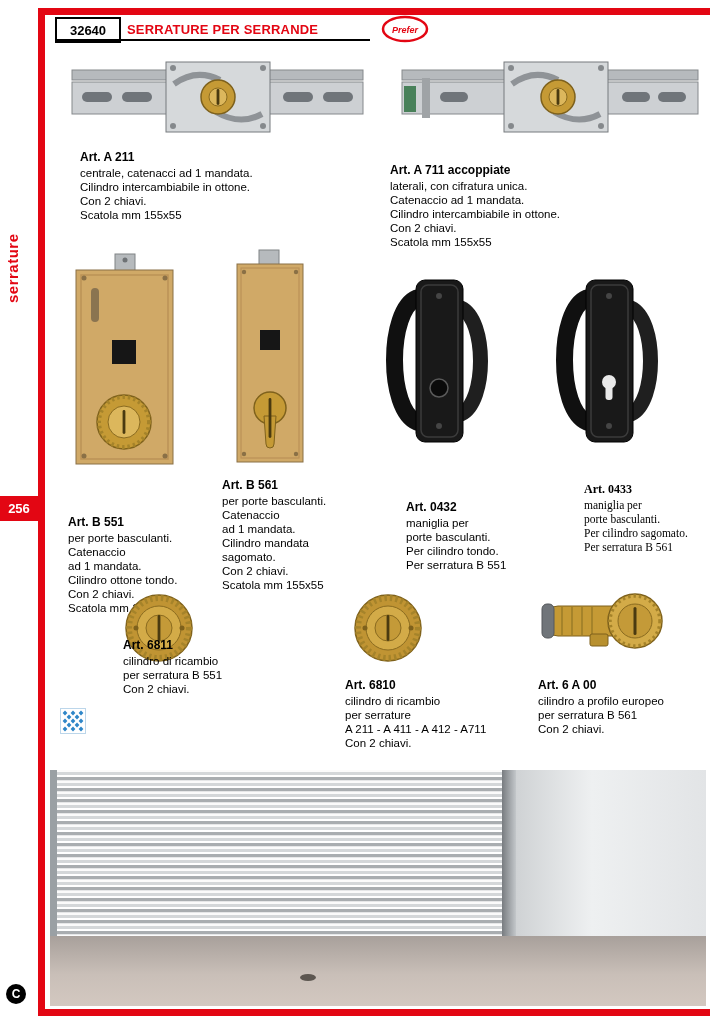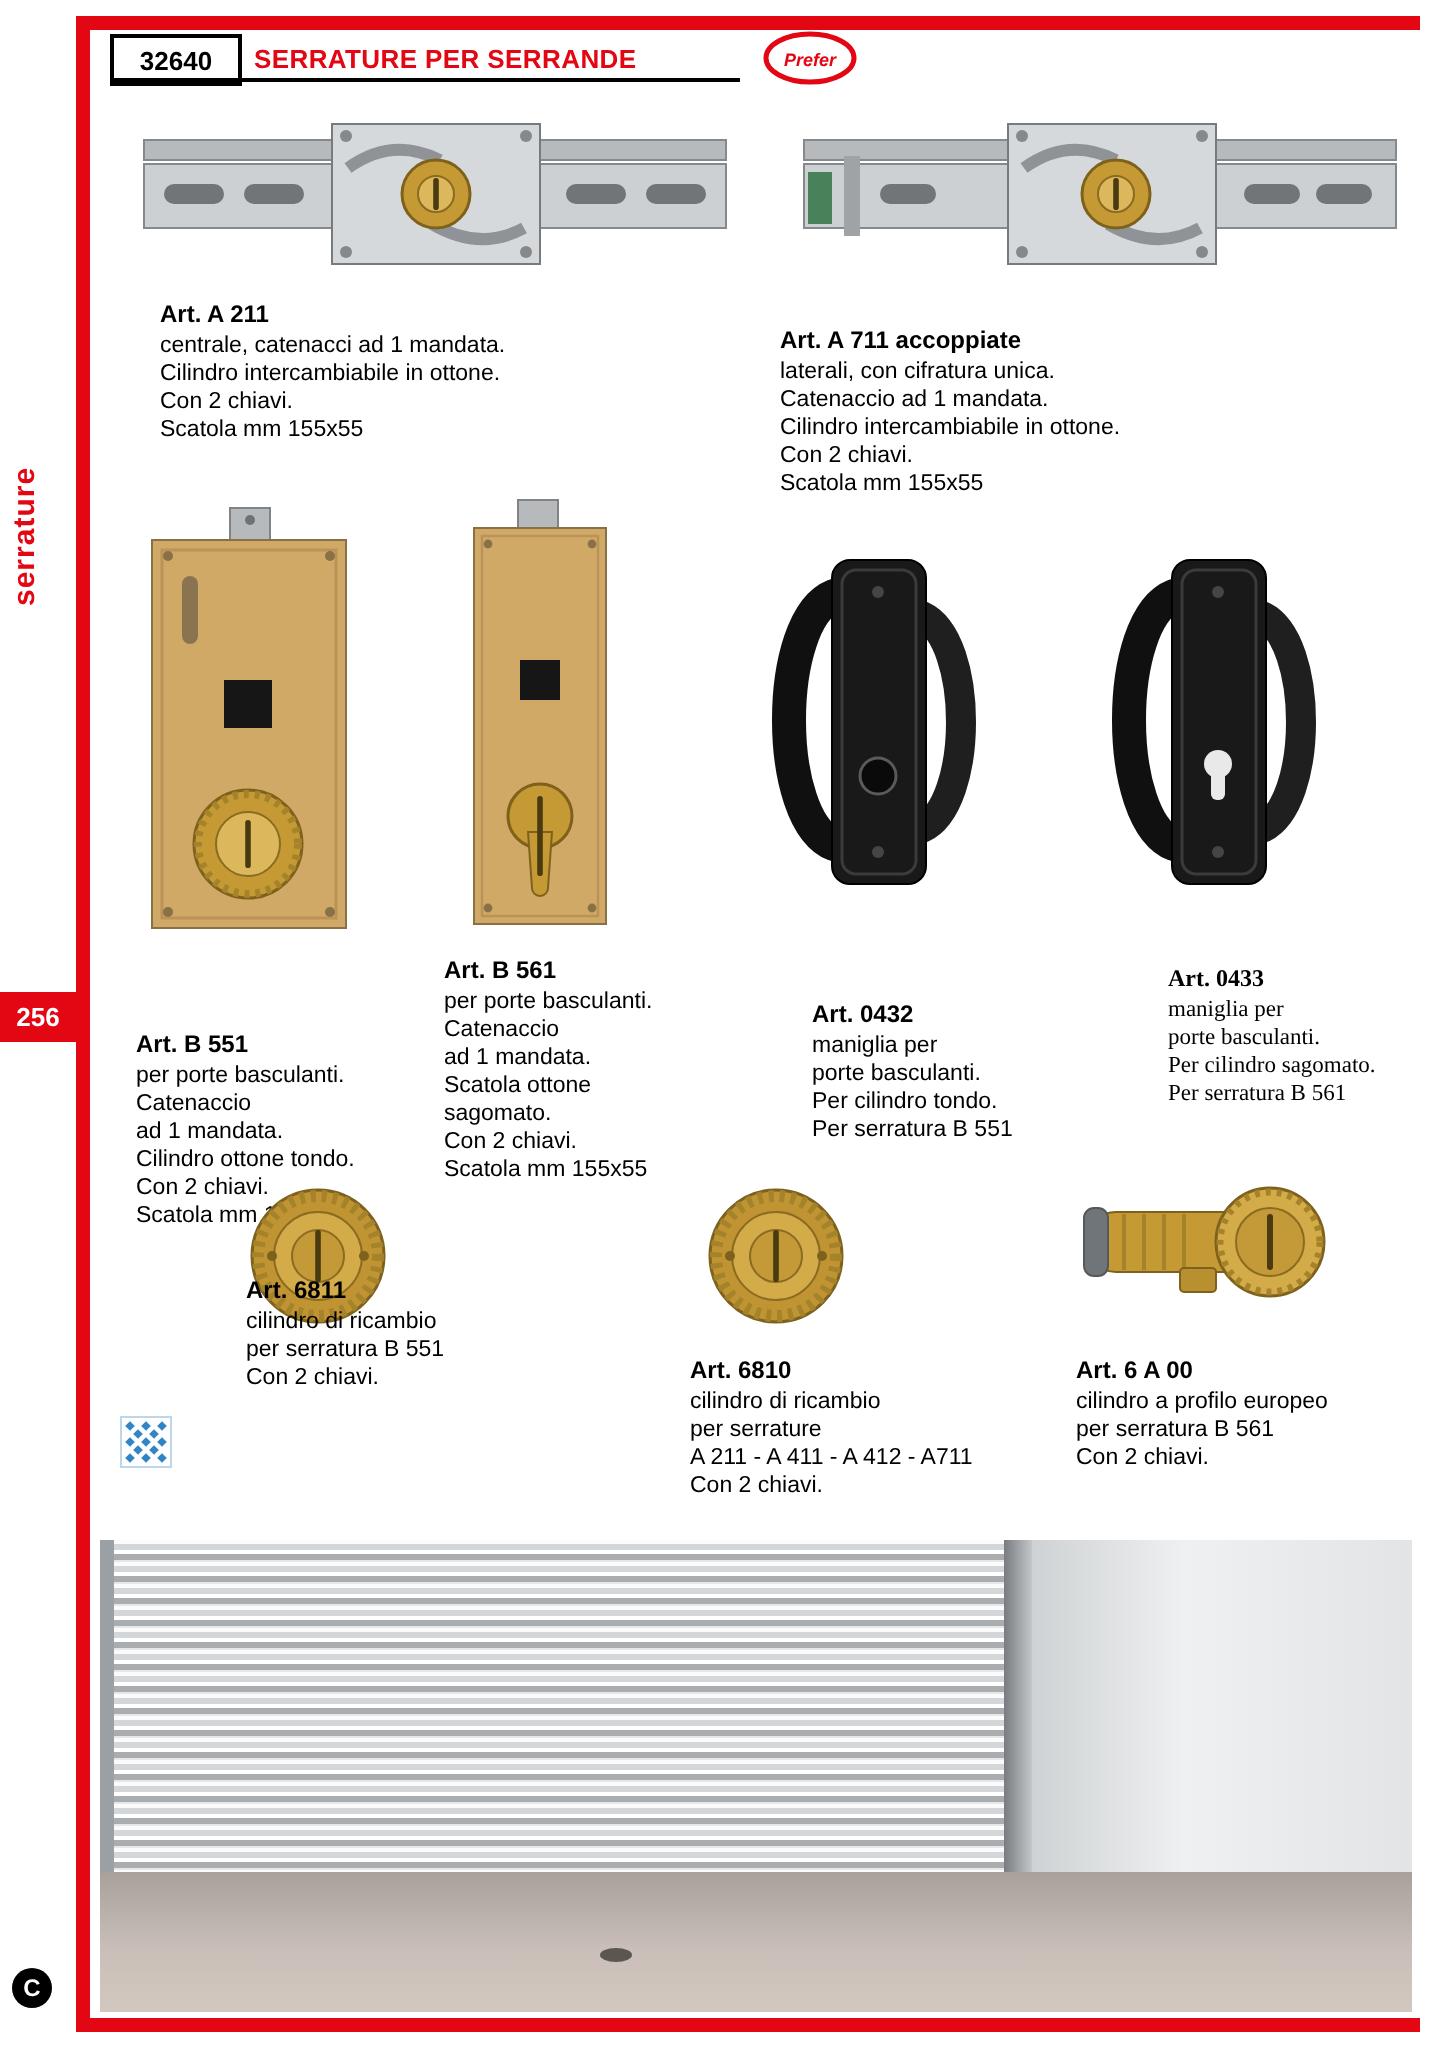--- a/index.html
+++ b/index.html
@@ -175,21 +175,21 @@
     <div>ad 1 mandata.</div>
     <div>Cilindro ottone tondo.</div>
     <div>Con 2 chiavi.</div>
     <div>Scatola mm 155x55</div>
   </div>
   <div class="abs ptext" style="left:222px;top:478px;width:150px;">
     <div class="art">Art. B 561</div>
     <div>per porte basculanti.</div>
     <div>Catenaccio</div>
     <div>ad 1 mandata.</div>
-    <div>Scatola ottone</div>
+    <div>Cilindro mandata</div>
     <div>sagomato.</div>
     <div>Con 2 chiavi.</div>
     <div>Scatola mm 155x55</div>
   </div>
   <div class="abs ptext" style="left:382px;top:500px;width:160px;margin-left:24px;">
     <div class="art">Art. 0432</div>
     <div>maniglia per</div>
     <div>porte basculanti.</div>
     <div>Per cilindro tondo.</div>
     <div>Per serratura B 551</div>

